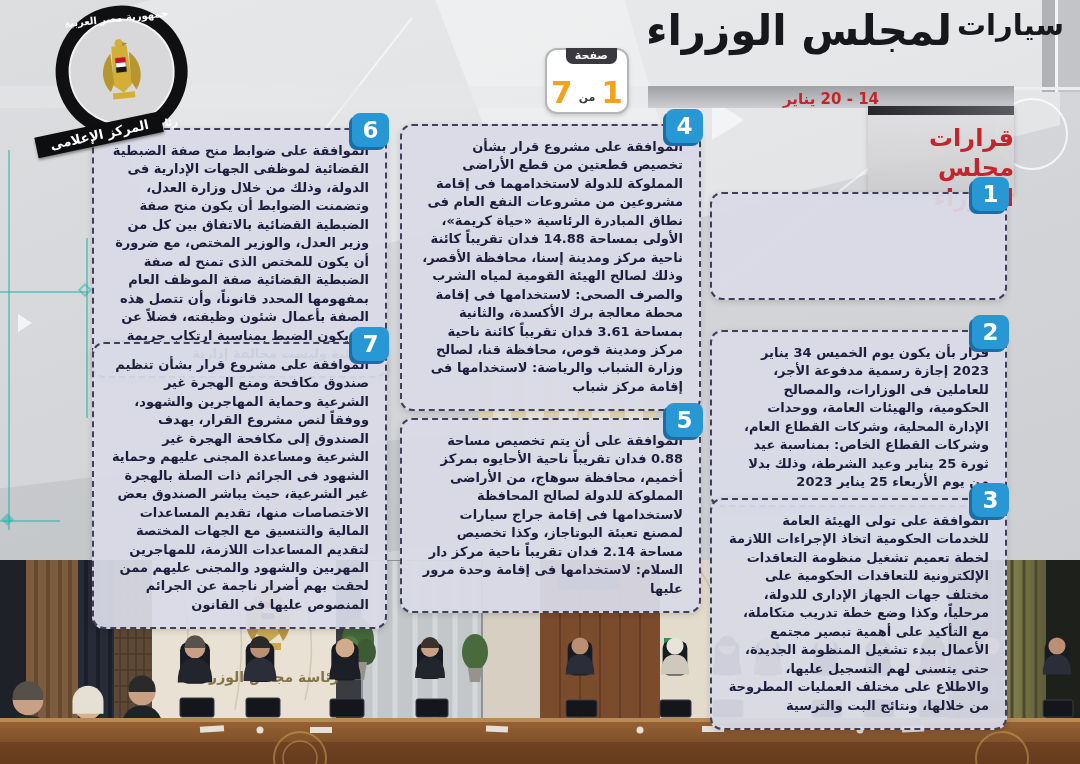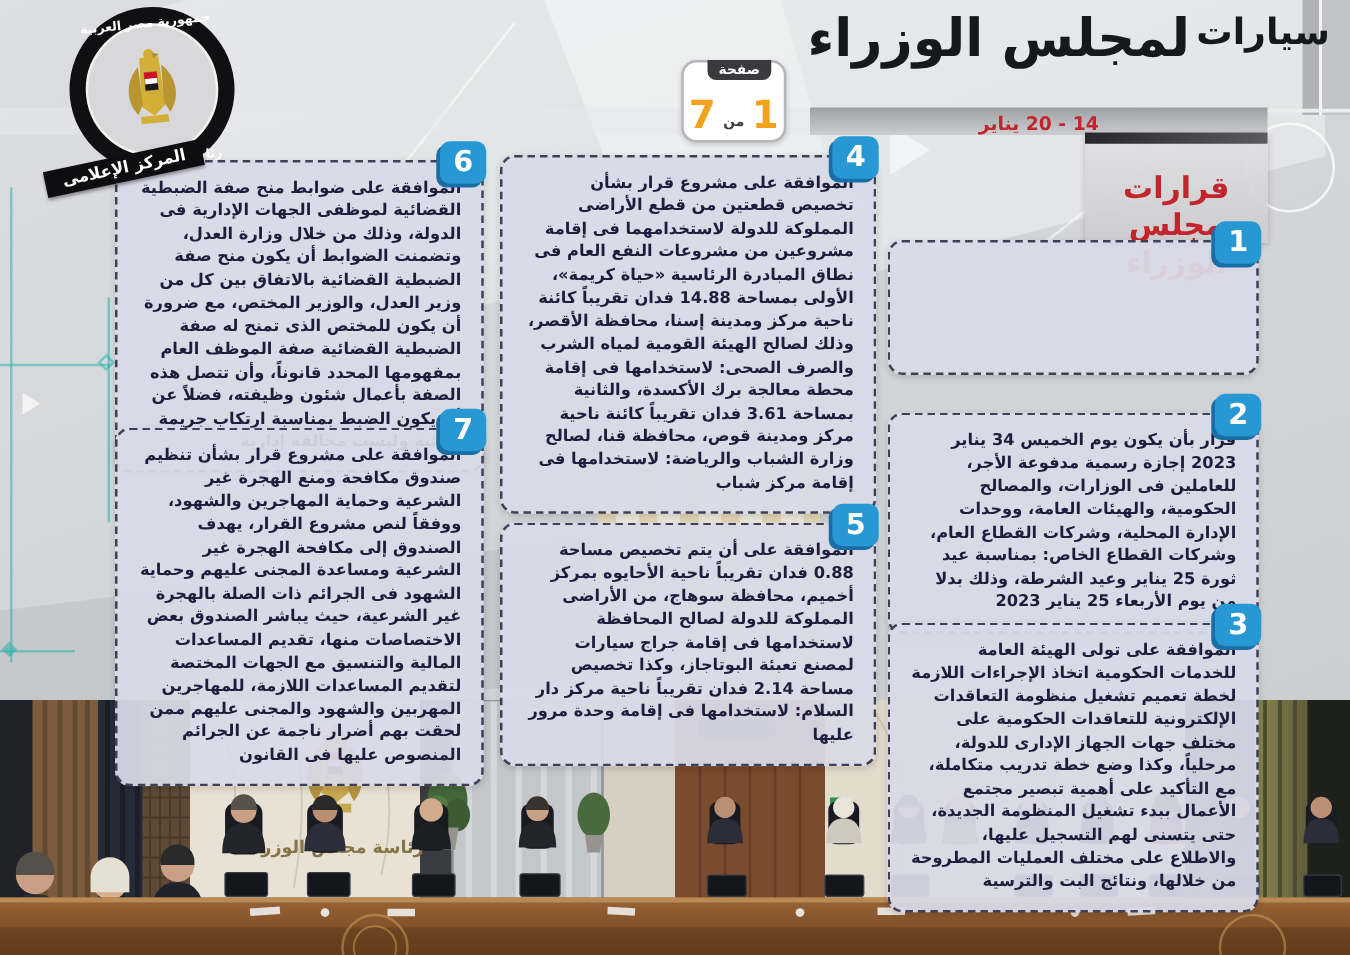--- a/index.html
+++ b/index.html
@@ -49,21 +49,21 @@
   .page-badge{position:absolute;left:545px;top:48px;width:84px;height:66px;z-index:3;background:#fff;
     border:2px solid #b5b6ba;border-radius:12px;box-shadow:0 2px 4px rgba(0,0,0,.15);padding-left:31px;}
   .page-badge .tab{position:absolute;top:-2px;right:10px;background:#3a3a3e;color:#fff;font-size:11px;font-weight:bold;
     padding:1px 9px 2px;border-radius:0 0 7px 7px;}
   .page-badge .nums{position:absolute;bottom:4px;left:0;right:0;display:flex;align-items:flex-end;justify-content:center;gap:6px;direction:rtl;}
   .page-badge .big{color:#f2a21d;font-size:31px;font-weight:bold;line-height:1;}
   .page-badge .sep{color:#3a3a3e;font-size:11px;font-weight:bold;padding-bottom:4px;margin-top:25px;}
   .section-panel{position:absolute;left:868px;top:106px;width:146px;height:88px;z-index:3;
     background:linear-gradient(180deg,rgba(224,224,226,.92),rgba(204,204,207,.92));box-shadow:0 2px 5px rgba(0,0,0,.2);}
   .section-panel .strip{height:9px;background:linear-gradient(90deg,#27272b,#5a5a60);}
-  .section-panel .txt{text-align:center;color:#c2252b;font-weight:bold;font-size:24px;line-height:1.25;padding-top:20px;}
+  .section-panel .txt{color:#c2252b;font-weight:bold;font-size:24px;line-height:1.25;padding-top:8px;}
   
   .logo{position:absolute;left:28px;top:0;width:180px;height:170px;z-index:4;transform:rotate(-6deg);}
   .logo .ribbon{position:absolute;left:2px;top:122px;background:#0e0e10;color:#fff;font-size:13px;font-weight:bold;
     padding:3px 14px;transform:rotate(-6deg);box-shadow:0 2px 3px rgba(0,0,0,.4);white-space:nowrap;}
   
   .decision-box{position:absolute;z-index:3;background:rgba(217,218,231,.94);border:2px dashed #3f4058;
     border-radius:12px;padding:12px 16px 13px;box-shadow:0 2px 6px rgba(0,0,0,.14);}
   .box-text{margin:0;font-size:13px;line-height:1.42;font-weight:bold;color:#1d1e3c;text-align:right;}
   .badge{position:absolute;top:-17px;right:-4px;width:37px;height:34px;background:#2798d4;border-radius:8px;
     color:#fff;font-size:23px;font-weight:bold;display:flex;align-items:center;justify-content:center;

